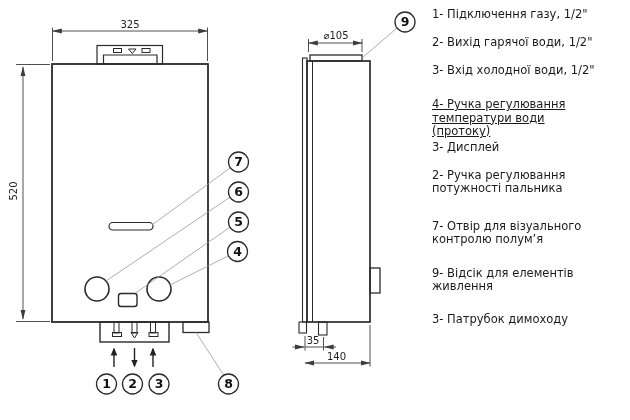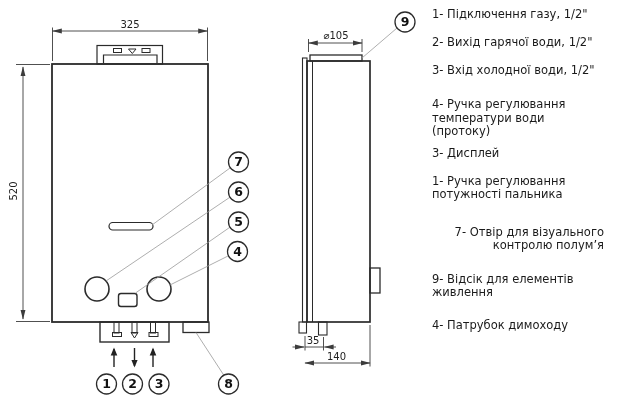--- a/index.html
+++ b/index.html
@@ -23,23 +23,23 @@
   .dimtxt{font:10px "DejaVu Sans","Liberation Sans",sans-serif;fill:#222;text-anchor:middle}
   .conum{font:bold 12.5px "DejaVu Sans","Liberation Sans",sans-serif;fill:#111;text-anchor:middle}
   .cocircle{stroke:#2b2b2b;stroke-width:1.3;fill:#ffffff}
   
   .legend{
     position:absolute;left:432px;top:8px;width:172px;
     font-size:11.5px;line-height:13.5px;color:#1a1a1a;
   }
   .legend-item{margin-bottom:14.5px;}
   .legend-item:nth-child(3){margin-bottom:20.5px;}
-  .legend-item:nth-child(4){margin-bottom:8px;}
+  .legend-item:nth-child(4){margin-bottom:2px;text-decoration:underline;}
   .legend-item:nth-child(6){margin-bottom:24px;}
-  .legend-item:nth-child(7){margin-bottom:20px;text-align:right;}
+  .legend-item:nth-child(7){margin-bottom:20px;}
   .legend-item:nth-child(8){margin-bottom:19px;}
 </style>
 </head>
 <body>
 
 <div class="canvas">
 
   <svg width="630" height="420" viewBox="0 0 630 420">
     <defs>
       <marker id="dimA" viewBox="0 0 10 6" refX="9.3" refY="3" markerWidth="10" markerHeight="6" markerUnits="userSpaceOnUse" orient="auto-start-reverse">
@@ -172,19 +172,19 @@
       <text x="405" y="26.3" class="conum">9</text>
     </g>
   </svg>
 
   <div class="legend">
     <div class="legend-item">1- Підключення газу, 1/2"</div>
     <div class="legend-item">2- Вихід гарячої води, 1/2"</div>
     <div class="legend-item">3- Вхід холодної води, 1/2"</div>
     <div class="legend-item">4- Ручка регулювання температури води (протоку)</div>
     <div class="legend-item">3- Дисплей</div>
-    <div class="legend-item">1- Ручка регулювання потужності пальника</div>
+    <div class="legend-item">2- Ручка регулювання потужності пальника</div>
     <div class="legend-item">7- Отвір для візуального контролю полум’я</div>
     <div class="legend-item">9- Відсік для елементів живлення</div>
-    <div class="legend-item">4- Патрубок димоходу</div>
+    <div class="legend-item">3- Патрубок димоходу</div>
   </div>
 
 </div>
 
 </body></html>

